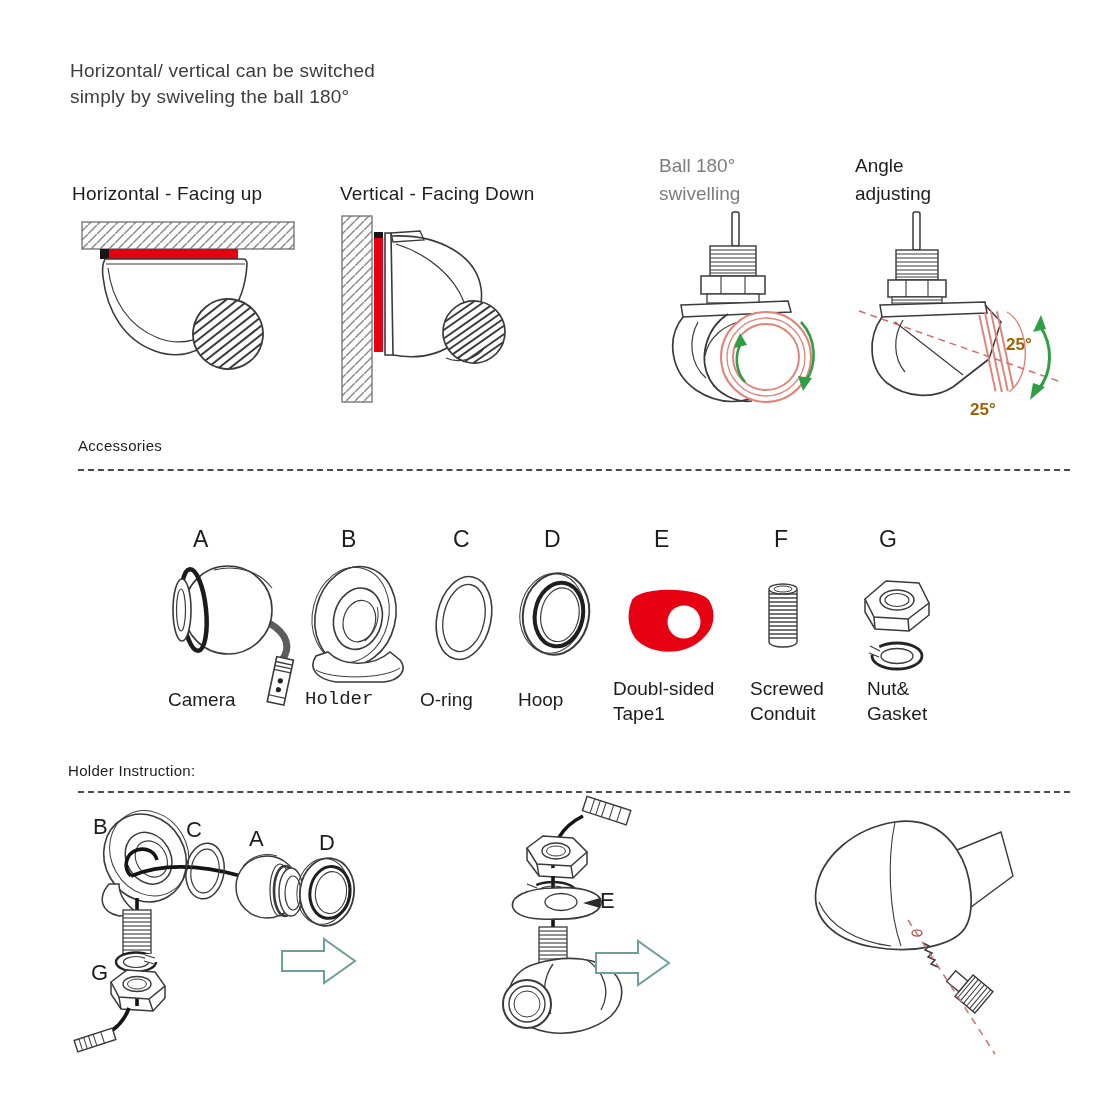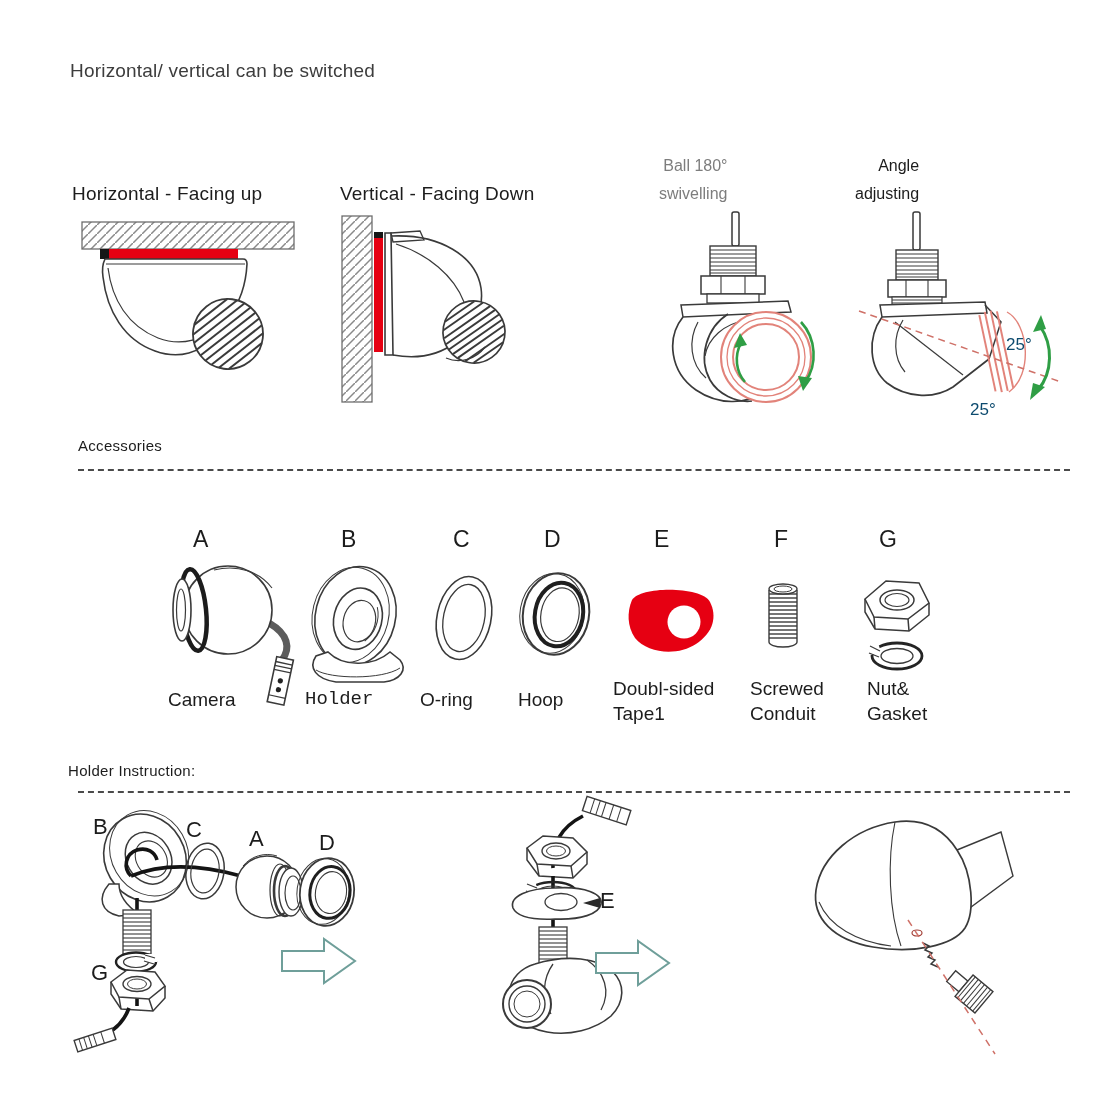--- a/index.html
+++ b/index.html
@@ -1,38 +1,39 @@
 <!DOCTYPE html>
 <html><head>
 <meta charset="utf-8">
 <style>
   html,body{margin:0;padding:0;background:#fff;}
   .canvas{position:relative;width:1120px;height:1120px;background:#ffffff;
           font-family:"Liberation Sans",sans-serif;color:#1e1e1e;overflow:hidden;}
   .abs{position:absolute;}
   .intro{font-size:19px;line-height:26px;color:#3d3d3d;letter-spacing:.2px;}
   .figlabel{font-size:19px;color:#1c1c1c;letter-spacing:.2px;}
-  .figlabel2{font-size:16px;line-height:28px;color:#1c1c1c;text-align:right;}
+  .figlabel2{font-size:19px;line-height:28px;color:#1c1c1c;}
   .gray{color:#7d7d7d;}
   .sectitle{font-size:15px;color:#1c1c1c;letter-spacing:.3px;}
   .dashline{height:0;border-top:2px dashed #4a4a4a;}
   .letter{font-size:23px;color:#1c1c1c;}
   .itemlabel{font-size:19px;line-height:25px;color:#1c1c1c;}
   .steplabel{font-size:22px;color:#1c1c1c;}
-  .greenlbl{font-size:17px;font-weight:400;color:#0c4a6e;}
+  .greenlbl{font-size:17px;font-weight:700;color:#a16207;}
   .note{font-size:20px;line-height:27px;color:#1c1c1c;}
   svg.art{position:absolute;overflow:visible;display:block;}
 </style>
 </head>
 <body>
 
 <div class="canvas">
 
   <div class="abs intro" style="left:70px;top:58px;">
     <div>Horizontal/ vertical can be switched</div>
+    <div>simply by swiveling the ball 180°</div>
   </div>
 
   <div class="abs figlabel" style="left:72px;top:183px;">Horizontal - Facing up</div>
   <div class="abs figlabel" style="left:340px;top:183px;text-align:center;">Vertical - Facing Down</div>
   <div class="abs figlabel2 gray" style="left:659px;top:152px;">
     <div>Ball 180°</div>
     <div>swivelling</div>
   </div>
   <div class="abs figlabel2" style="left:855px;top:152px;">
     <div>Angle</div>

